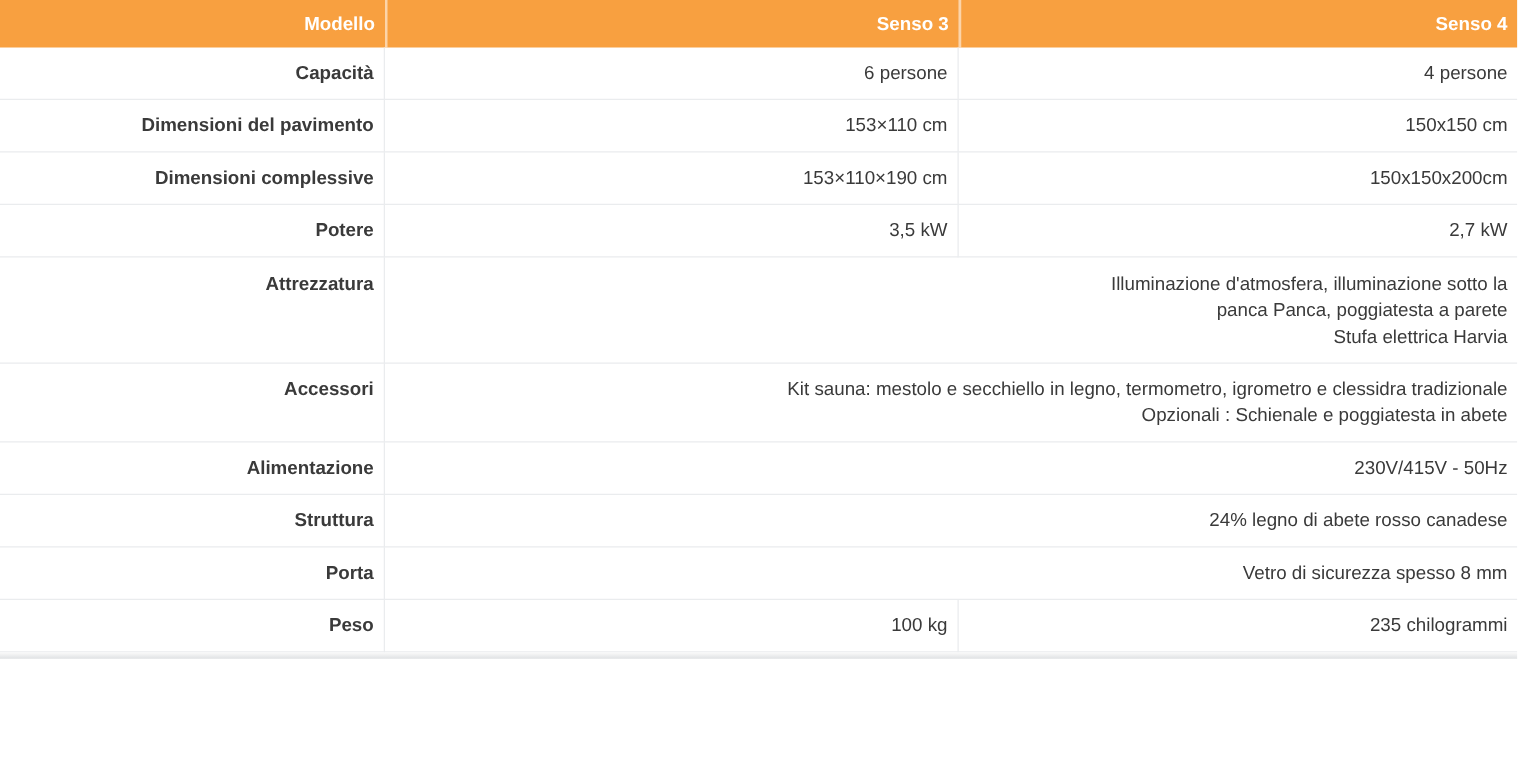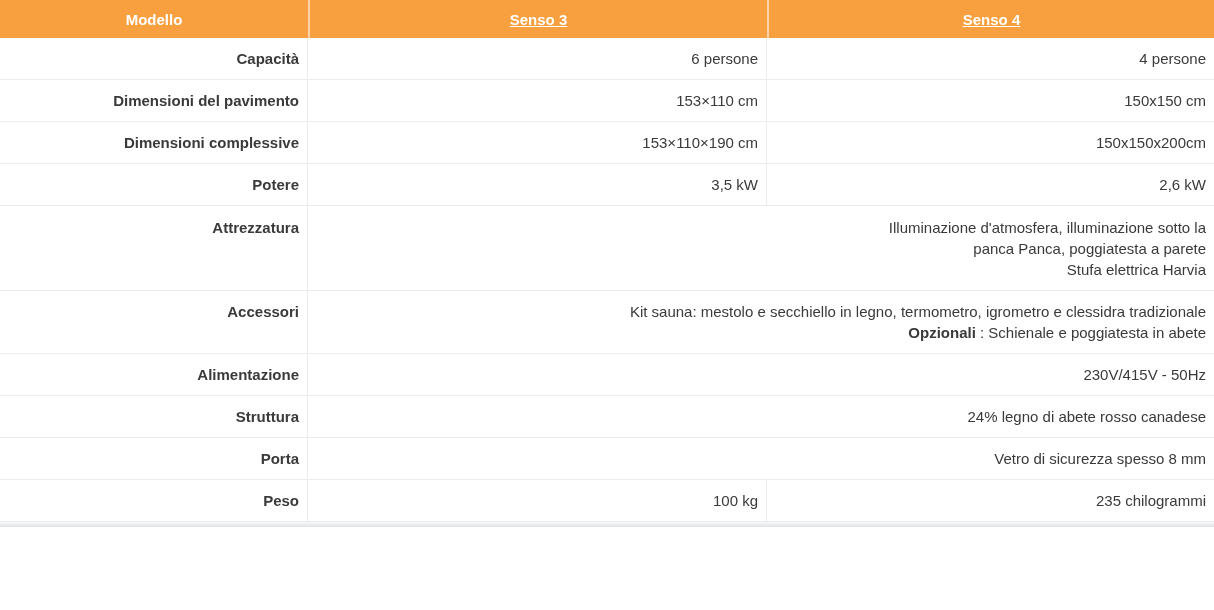--- a/index.html
+++ b/index.html
@@ -19,48 +19,47 @@
     border-collapse: separate;
     border-spacing: 0;
     table-layout: fixed;
   }
   table.spec-table th {
     background: #F8A040;
     color: #ffffff;
     font-size: 15px;
     font-weight: bold;
     height: 38px;
-    text-align: center;
+    text-align: right;
     vertical-align: middle;
     padding: 0 8px;
   }
   table.spec-table th + th {
     border-left: 2px solid rgba(255,255,255,0.55);
-    text-decoration: underline;
   }
   table.spec-table td {
     border-bottom: 1px solid #eaecee;
     font-size: 15px;
     line-height: 21px;
     color: #3a3a3a;
     text-align: right;
     vertical-align: top;
     padding: 10px 8px;
     overflow: hidden;
   }
   td.row-label {
     font-weight: bold;
     color: #333333;
     border-right: 1px solid #eaecee;
   }
   td.val-left {
     border-right: 1px solid #eaecee;
   }
   tr.row-tall td { padding-top: 11px; padding-bottom: 10px; }
-  .bold-inline { font-weight: bold; margin-top: 16px; }
+  .bold-inline { font-weight: normal; margin-top: 16px; }
   .bottom-fade {
     width: 1214px;
     height: 5px;
     background: linear-gradient(to bottom, #fafafa, #dfe1e3);
   }
 </style>
 </head>
 <body>
 
 <div class="page">
@@ -89,21 +88,21 @@
         <td>150x150 cm</td>
       </tr>
       <tr>
         <td class="row-label">Dimensioni complessive</td>
         <td class="val-left">153×110×190 cm</td>
         <td>150x150x200cm</td>
       </tr>
       <tr>
         <td class="row-label">Potere</td>
         <td class="val-left">3,5 kW</td>
-        <td>2,6 kW</td>
+        <td>2,7 kW</td>
       </tr>
       <tr class="row-tall">
         <td class="row-label">Attrezzatura</td>
         <td colspan="2">
           <div>Illuminazione d'atmosfera, illuminazione sotto la</div>
           <div>panca Panca, poggiatesta a parete</div>
           <div>Stufa elettrica Harvia</div>
         </td>
       </tr>
       <tr>

